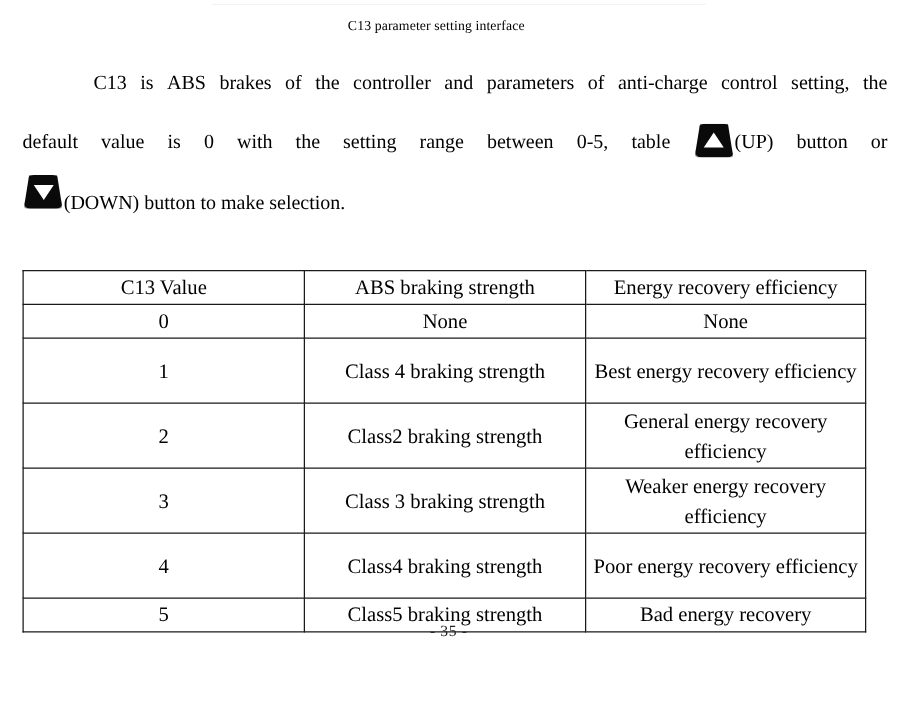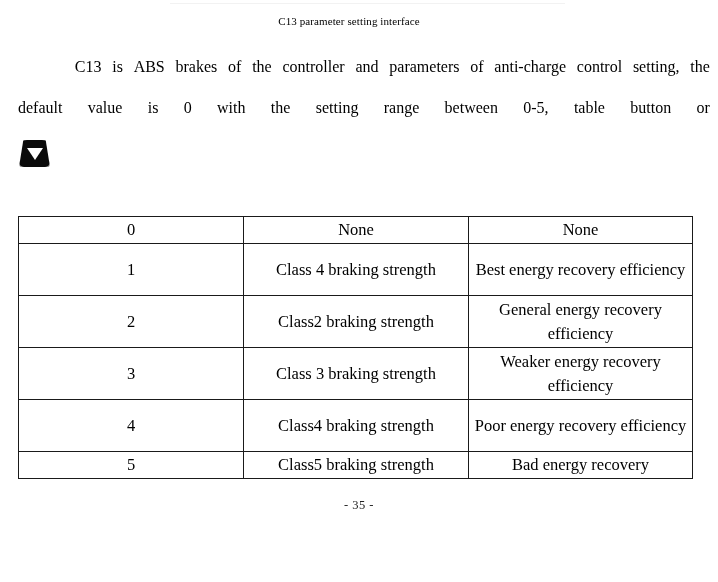--- a/index.html
+++ b/index.html
@@ -183,41 +183,53 @@
       <span class="w">value</span>
       <span class="w">is</span>
       <span class="w">0</span>
       <span class="w">with</span>
       <span class="w">the</span>
       <span class="w">setting</span>
       <span class="w">range</span>
       <span class="w">between</span>
       <span class="w">0-5,</span>
       <span class="w">table</span>
+      <span class="w">
+        <span class="btn-glyph up">
+          <span class="cap"></span>
+          <span class="tri"></span>
+        </span><span class="w">(UP)</span>
+      </span>
       <span class="w">button</span>
       <span class="w">or</span>
     </div>
 
     <div class="jline natural">
       <span class="btn-glyph down">
         <span class="cap"></span>
         <span class="tri"></span>
       </span>
+        <span class="w" style="margin-left:0;">(DOWN) button to make selection.</span>
     </div>
 
   </div>
 
 
   <table class="param-table">
     <colgroup>
       <col class="c1">
         <col class="c2">
         <col class="c3">
     </colgroup>
     <tbody>
+      <tr class="h-header">
+        <td>C13 Value</td>
+        <td>ABS braking strength</td>
+        <td>Energy recovery efficiency</td>
+      </tr>
       <tr class="h-single">
         <td>0</td>
         <td>None</td>
         <td>None</td>
       </tr>
       <tr class="h-double">
         <td>1</td>
         <td>Class 4 braking strength</td>
         <td>Best energy recovery efficiency</td>
       </tr>

